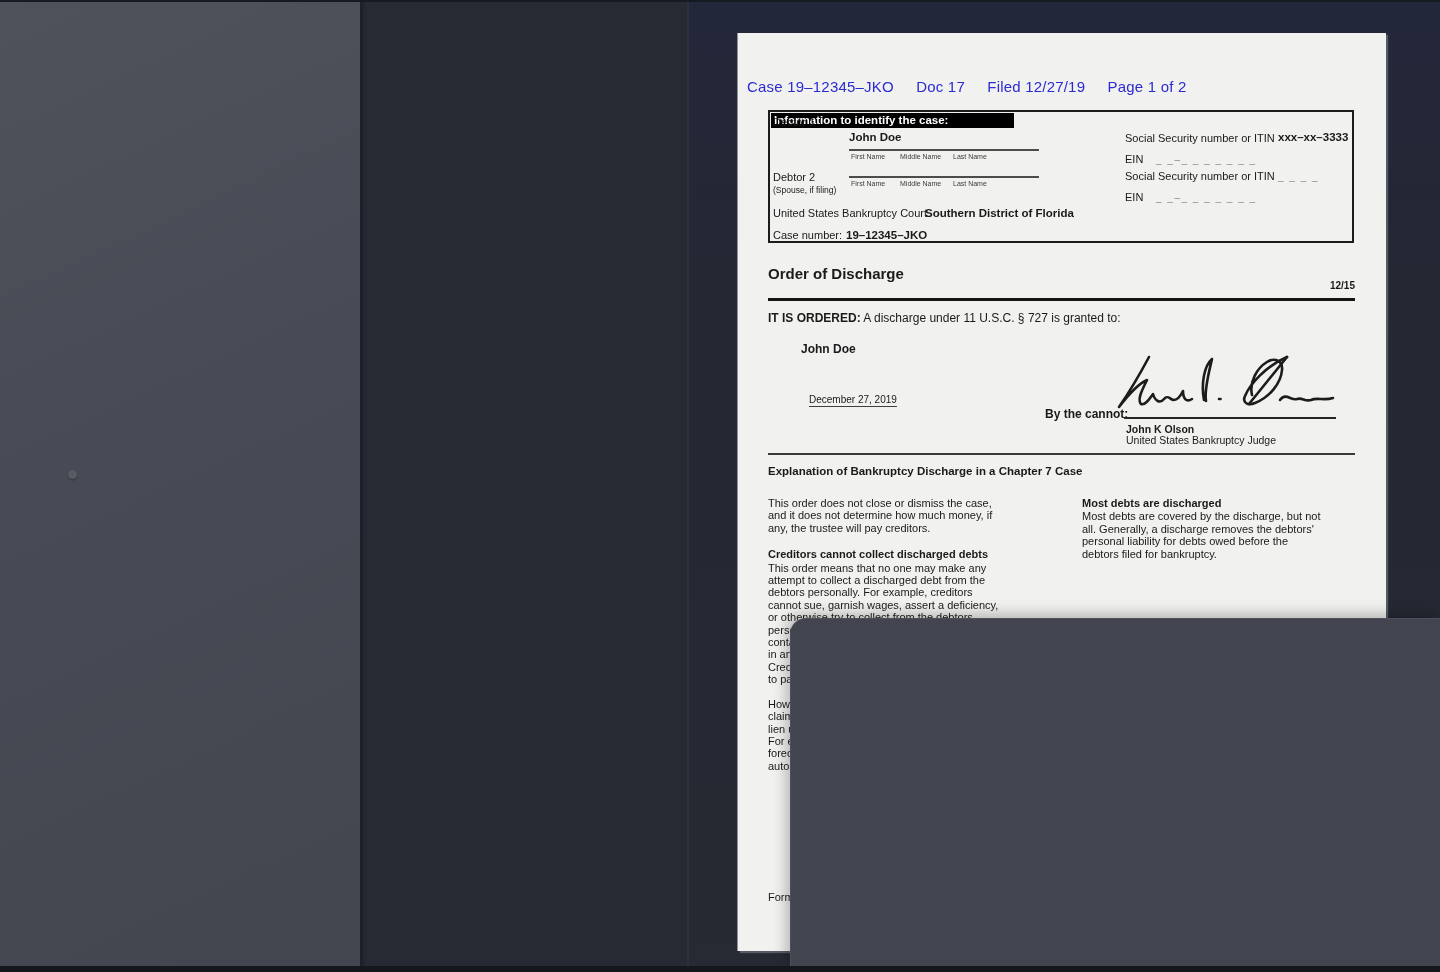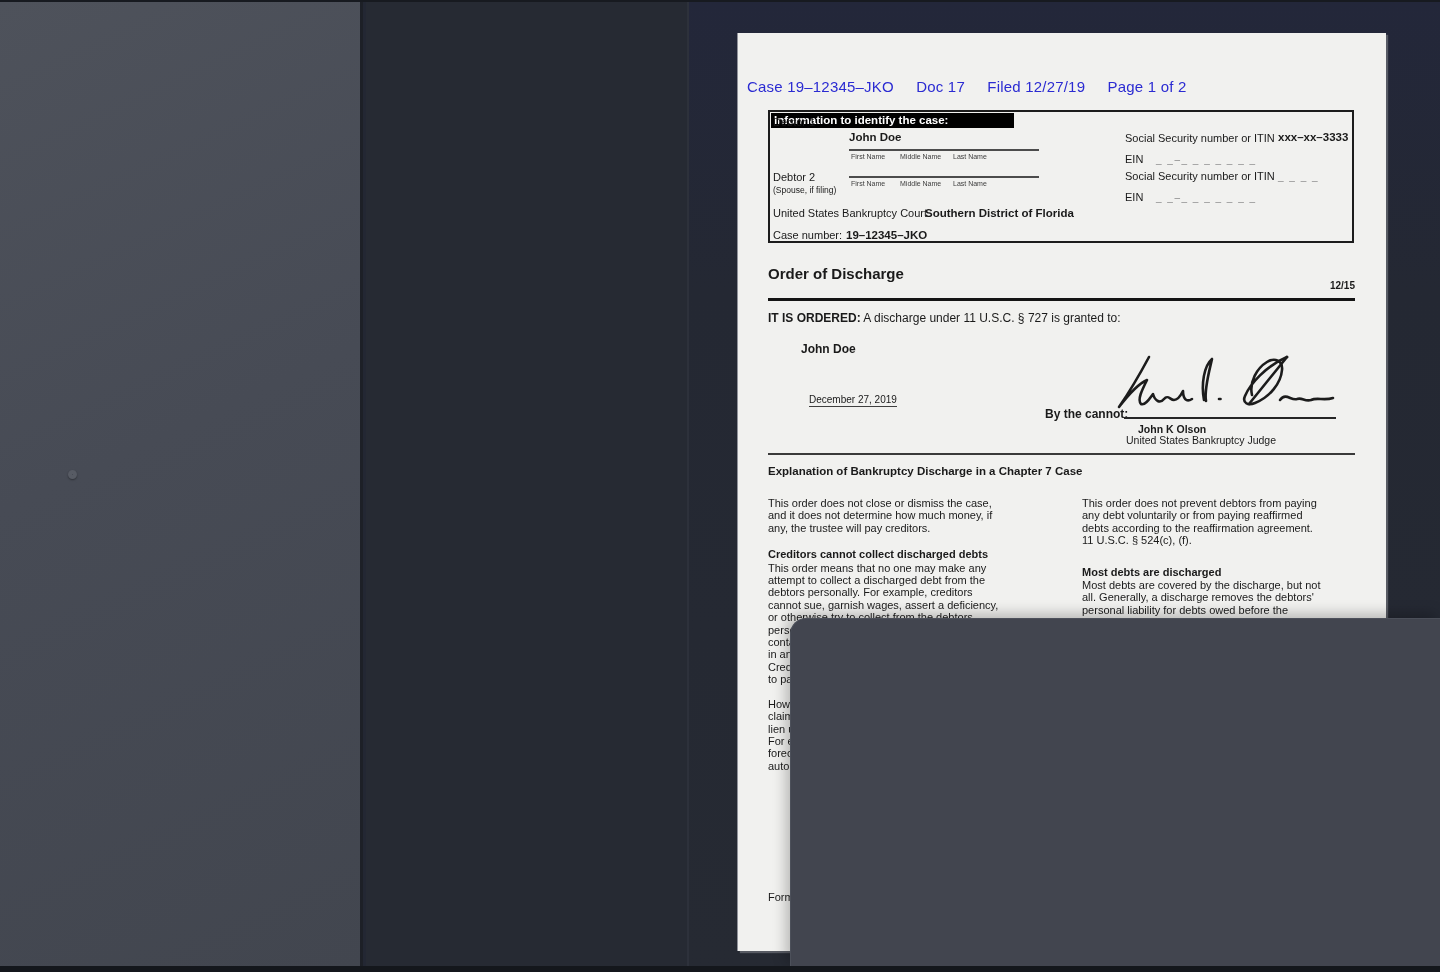--- a/index.html
+++ b/index.html
@@ -57,21 +57,21 @@
   
   .order-title { left:30px; top:232px; font-size:15px; font-weight:bold; }
   .order-ver { right:31px; top:247px; font-size:10px; font-weight:bold; }
   .rule-thick { left:30px; top:265px; width:587px; height:3px; background:#141414; }
   .ordered-line { left:30px; top:278px; font-size:12px; }
   .ordered-name { left:63px; top:309px; font-size:12px; font-weight:bold; }
   .order-date { left:71px; top:361px; font-size:10px; border-bottom:1.5px solid #3f3f3f; padding-bottom:1px; }
   .by-court { left:307px; top:374px; font-size:12px; font-weight:bold; }
   .sig-svg { left:378px; top:321px; }
   .sig-line { left:386px; top:384px; width:212px; height:2px; background:#262626; }
-  .judge-name { left:400px; top:390px; font-size:10.5px; font-weight:bold; }
+  .judge-name { left:388px; top:390px; font-size:10.5px; font-weight:bold; }
   .judge-title { left:388px; top:401px; font-size:10.5px; }
   .rule-thin { left:30px; top:420px; width:587px; height:2px; background:#3a3a3a; }
 
   
   .exp-heading { left:30px; top:432px; font-size:11.5px; font-weight:bold; }
   .col { font-size:11px; line-height:12.4px; }
   .col-left { left:30px; top:464px; width:268px; }
   .col-right { left:344px; top:464px; width:272px; }
   .ml { white-space:pre-line; }
   .col .p1 { margin-bottom:14px; }
@@ -184,24 +184,20 @@
 to pay debtors damages and attorney's fees.</div>
     <div class="ml">However, a creditor with a lien may enforce a
 claim against the debtors' property subject to that
 lien unless the lien was avoided or eliminated.
 For example, a creditor may have the right to
 foreclose a home mortgage or repossess an
 automobile.</div>
   </div>
 
   <div class="abs col col-right">
-    <div class="ml p1">This order does not prevent debtors from paying
-any debt voluntarily or from paying reaffirmed
-debts according to the reaffirmation agreement.
-11 U.S.C. § 524(c), (f).</div>
     <h4>Most debts are discharged</h4>
     <div class="ml p2">Most debts are covered by the discharge, but not
 all. Generally, a discharge removes the debtors'
 personal liability for debts owed before the
 debtors filed for bankruptcy.</div>
   </div>
 
   <div class="abs footer-line">Form 318</div>
 </div>
 

